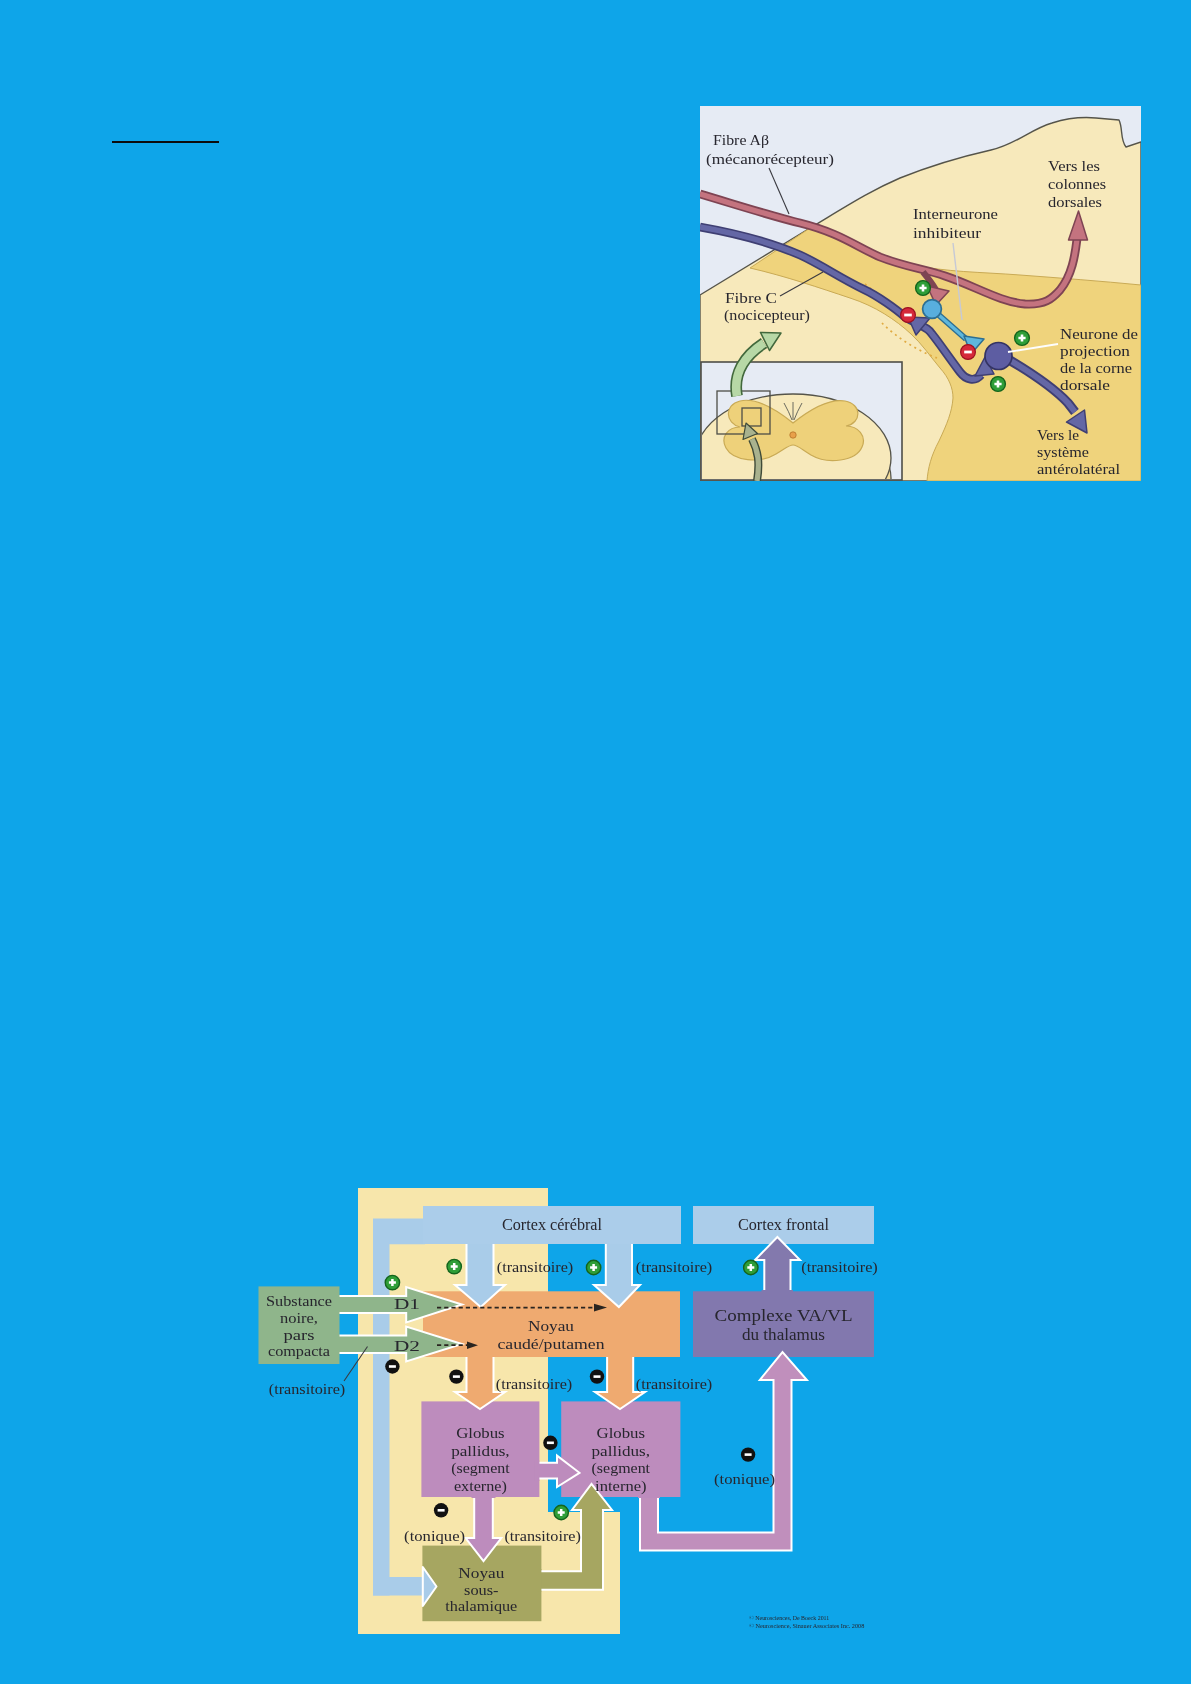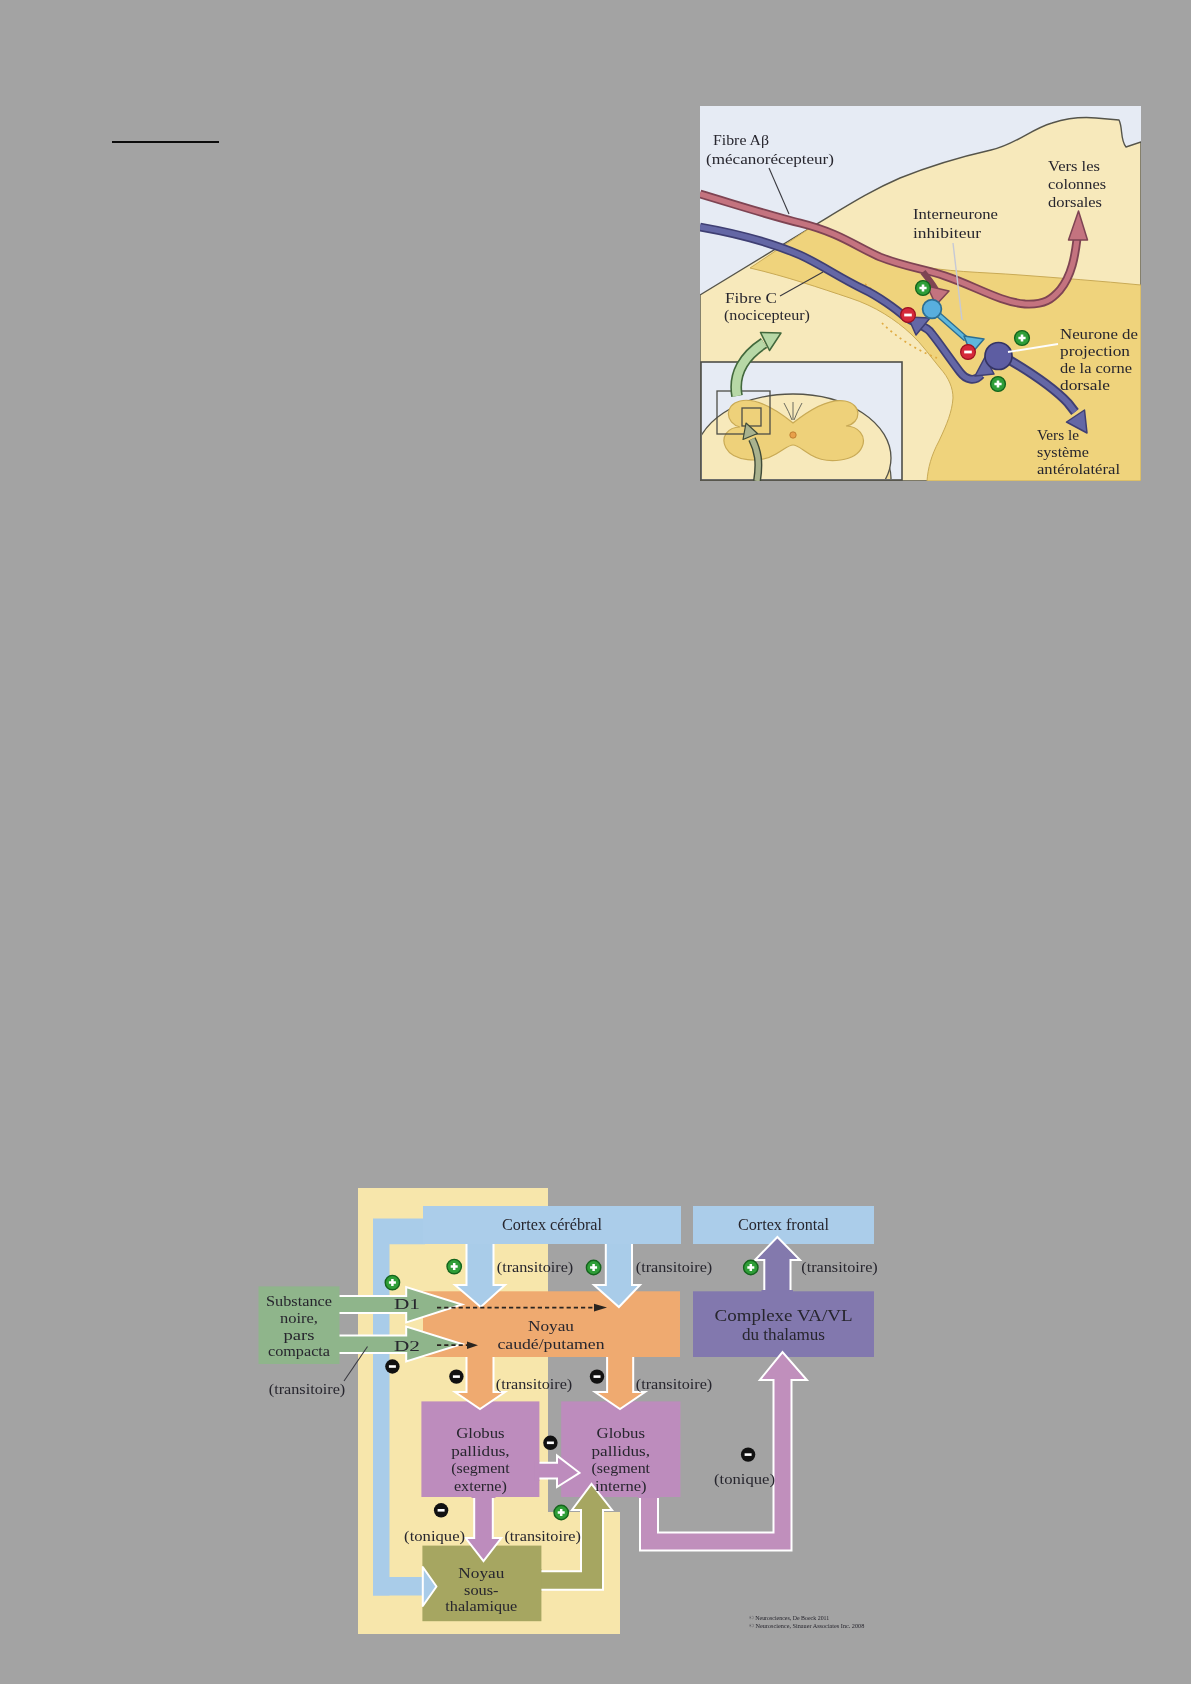--- a/index.html
+++ b/index.html
@@ -1,16 +1,16 @@
 <!DOCTYPE html>
 <html><head>
 <meta charset="utf-8">
 <style>
   html,body{margin:0;padding:0;background:#fff;}
-  #page{position:relative;width:1191px;height:1684px;background:#a3a3a3;overflow:hidden;
+  #page{position:relative;width:1191px;height:1684px;background:#0ea5e9;overflow:hidden;
         font-family:"Liberation Serif",serif;}
   svg text{font-family:"Liberation Serif",serif;fill:#27262e;}
 </style>
 </head>
 <body>
 <div id="page">
 
 <div style="position:absolute;left:112px;top:140.8px;width:107px;height:2.6px;background:#0c0c0c;"></div>
 
 <svg id="topfig" style="position:absolute;left:700px;top:106px;" width="441" height="375" viewBox="0 0 441 375">

